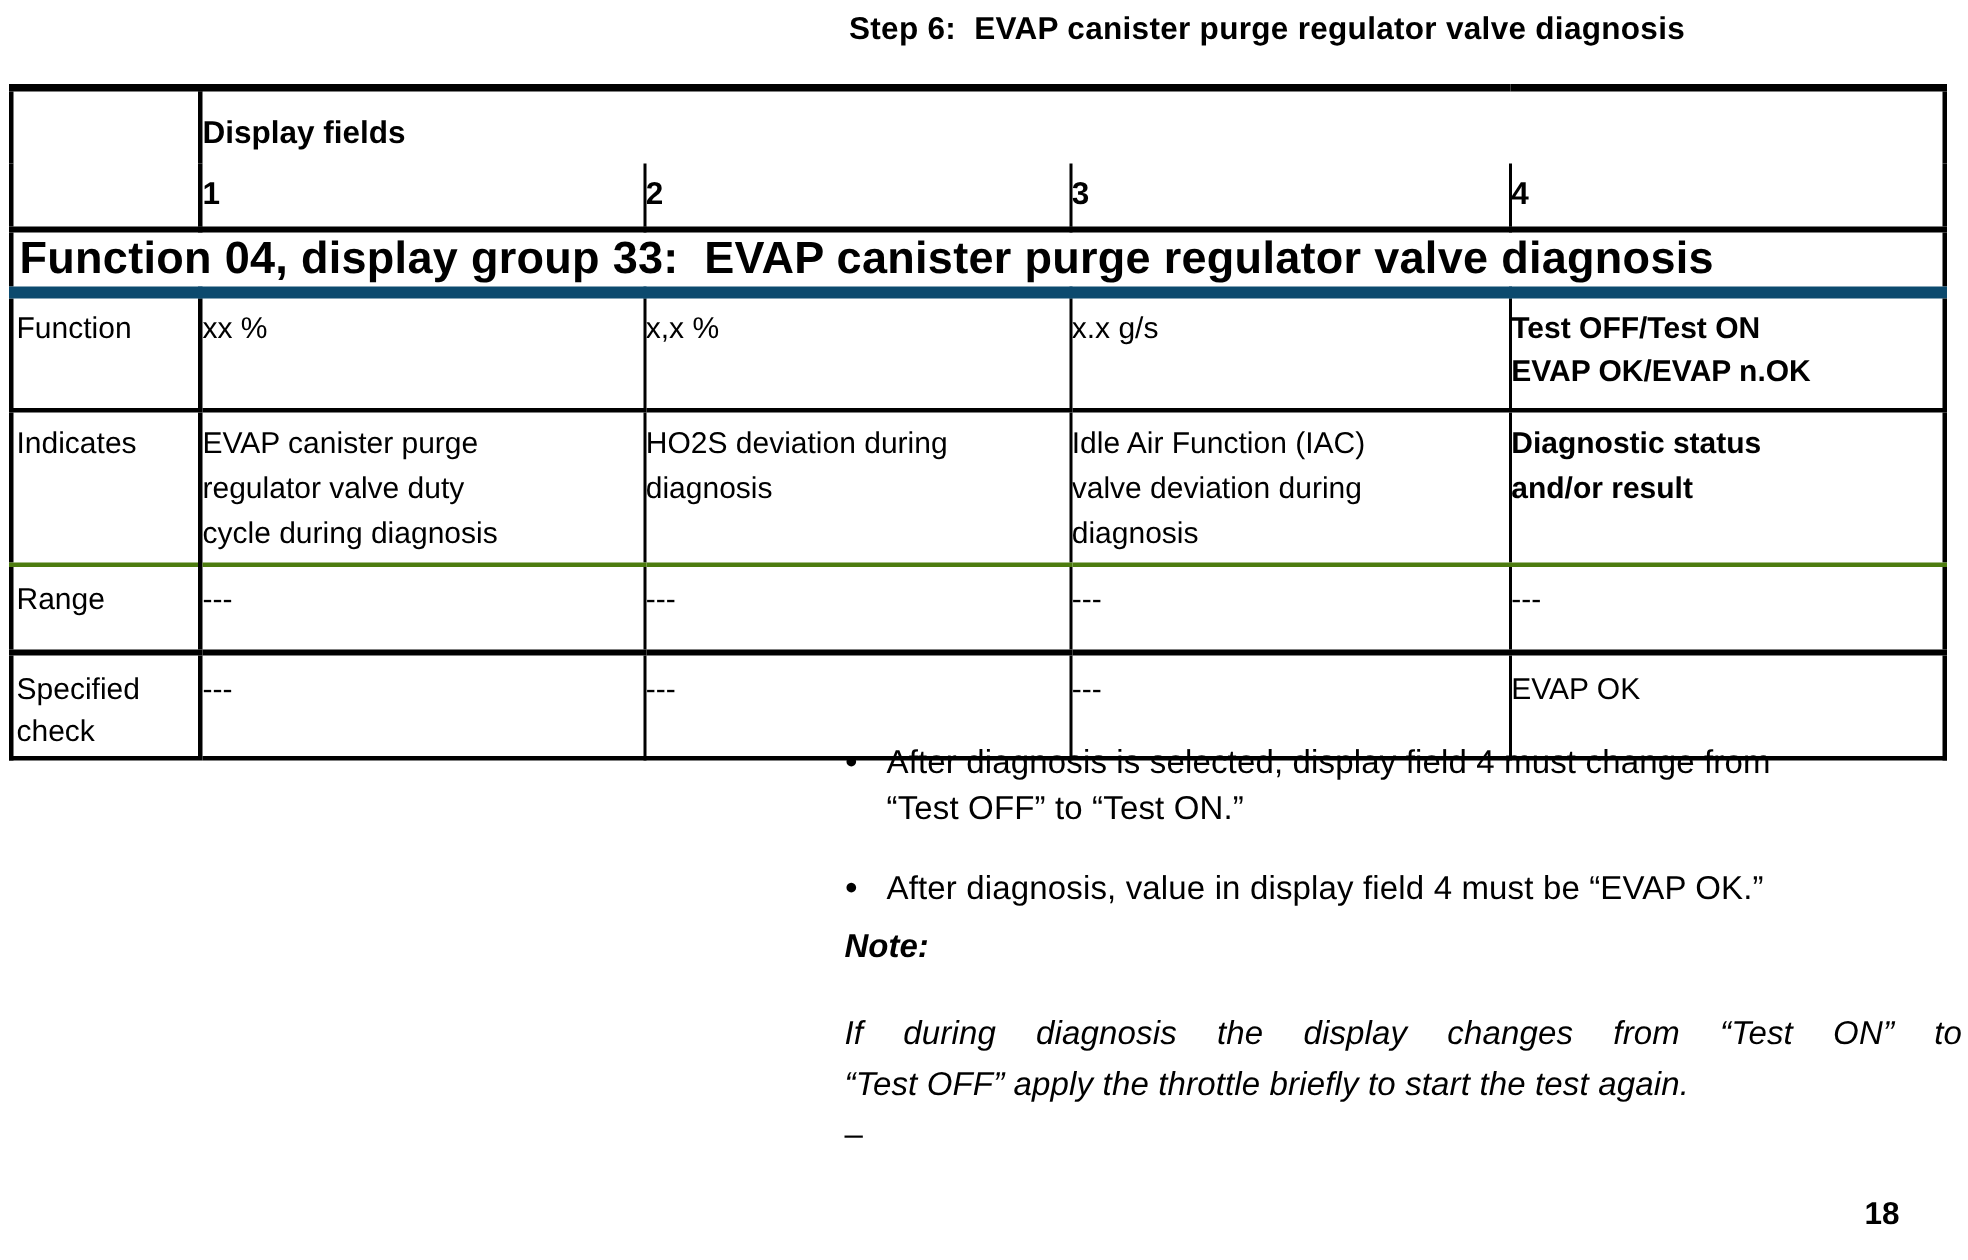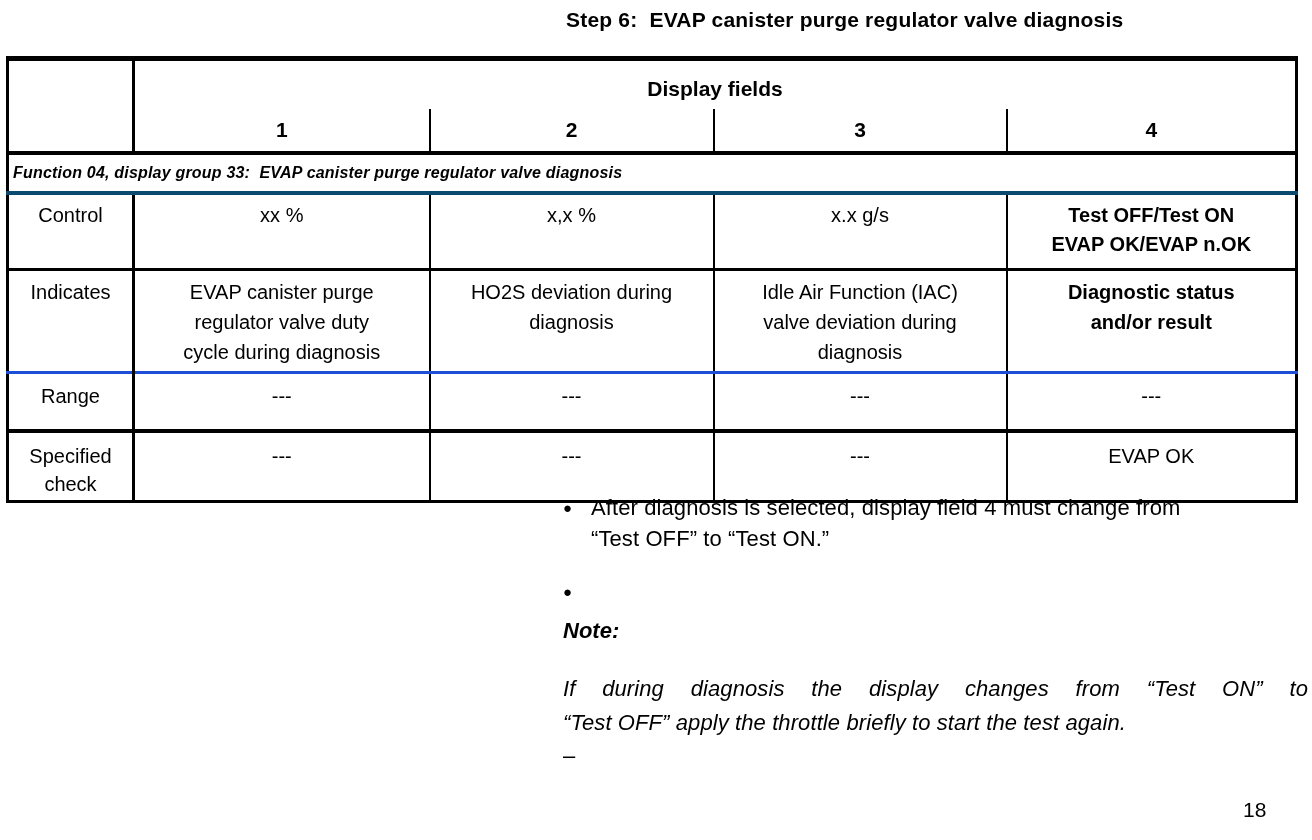--- a/index.html
+++ b/index.html
@@ -11,53 +11,53 @@
     position:absolute;left:566px;top:8px;font-size:21px;font-weight:700;
     white-space:pre-wrap;letter-spacing:0.2px;
   }
   
   .diag-table{
     position:absolute;left:6px;top:56px;width:1289px;
     border-collapse:collapse;table-layout:fixed;
     border:3px solid #000;border-top-width:5px;
   }
   .diag-table td{
-    border:2px solid #000;font-size:20px;text-align:center;
+    border:2px solid #000;font-size:20px;
     vertical-align:top;padding:0;overflow:hidden;
   }
   .pre{white-space:pre-line;}
   .bold{font-weight:700;}
   
   td.corner{border-bottom:none;border-right:3px solid #000;}
   td.dfields{border-bottom:none;font-weight:700;font-size:21px;height:40px;vertical-align:middle;padding-top:8px;}
   tr.hdrB td{border-top:none;font-weight:700;font-size:21px;height:42px;vertical-align:middle;}
   
   tr.func td{
-    border-top:4px solid #000;border-bottom:4px solid #0c4a6e;
-    text-align:left;font-weight:700;font-size:16px;height:36px;
-    vertical-align:middle;padding-left:4px;letter-spacing:0.2px;white-space:pre-wrap;font-style:italic;
+    border-top:4px solid #000;border-bottom:8px solid #0c4a6e;
+    text-align:left;font-weight:700;font-size:30px;height:36px;
+    vertical-align:middle;padding-left:4px;letter-spacing:0.2px;white-space:pre-wrap;
   }
   
   td.lbl{border-right:3px solid #000;padding-left:2px;padding-right:2px;}
   tr.row-display td{height:64px;padding-top:9px;}
   tr.row-indicates td{height:94px;padding-top:6px;line-height:30px;border-top:3px solid #000;}
-  tr.row-range td{height:44px;padding-top:11px;border-top:3px solid #1d4ed8;border-bottom:4px solid #000;}
+  tr.row-range td{height:44px;padding-top:11px;border-top:3px solid #4d7c0f;border-bottom:4px solid #000;}
   tr.row-specified td{height:58px;padding-top:9px;line-height:28px;}
   
   .bullets{position:absolute;left:563px;top:492px;width:748px;font-size:22px;}
   .bullet{display:flex;margin-bottom:22px;}
   .bullet .marker{flex:0 0 28px;font-size:15px;line-height:31px;}
   .bullet .btext{line-height:31px;white-space:pre-line;letter-spacing:0.1px;}
   .note-label{position:absolute;left:563px;top:618px;font-size:22px;font-weight:700;font-style:italic;}
   .note-body{position:absolute;left:563px;top:672px;width:745px;font-size:22px;font-style:italic;line-height:34px;letter-spacing:0.1px;}
   .note-line-1{text-align:justify;text-align-last:justify;}
   .dash-item{position:absolute;left:563px;top:740px;width:748px;font-size:22px;display:flex;}
   .dash-item .marker{flex:0 0 28px;line-height:31px;}
   .dash-item .dtext{line-height:31px;white-space:pre-line;letter-spacing:0.1px;}
-  .pagenum{position:absolute;left:1243px;top:798px;font-size:21px;font-weight:400;}
+  .pagenum{position:absolute;left:1243px;top:798px;font-size:21px;font-weight:700;}
 </style>
 </head>
 <body>
 
 <div class="page">
 
   <div class="title">Step 6:  EVAP canister purge regulator valve diagnosis</div>
 
   <table class="diag-table">
     <colgroup>
@@ -75,21 +75,21 @@
       <tr class="hdrB">
         <td>1</td>
         <td>2</td>
         <td>3</td>
         <td>4</td>
       </tr>
       <tr class="func">
         <td colspan="5">Function 04, display group 33:  EVAP canister purge regulator valve diagnosis</td>
       </tr>
       <tr class="row-display">
-        <td class="lbl">Control</td>
+        <td class="lbl">Function</td>
         <td>xx %</td>
         <td>x,x %</td>
         <td>x.x g/s</td>
         <td class="bold pre" style="line-height:29px;padding-top:6px;">Test OFF/Test ON
 EVAP OK/EVAP n.OK</td>
       </tr>
       <tr class="row-indicates">
         <td class="lbl">Indicates</td>
         <td class="pre">EVAP canister purge
 regulator valve duty
@@ -120,20 +120,21 @@
   </table>
 
   <div class="bullets">
     <div class="bullet">
       <span class="marker">●</span>
       <span class="btext">After diagnosis is selected, display field 4 must change from
 “Test OFF” to “Test ON.”</span>
     </div>
     <div class="bullet">
       <span class="marker">●</span>
+      <span class="btext">After diagnosis, value in display field 4 must be “EVAP OK.”</span>
     </div>
   </div>
 
   <div class="note-label">Note:</div>
 
   <div class="note-body">
     <div class="note-line-1">If during diagnosis the display changes from “Test ON” to</div>
     <div class="note-line-2">“Test OFF” apply the throttle briefly to start the test again.</div>
   </div>
 

